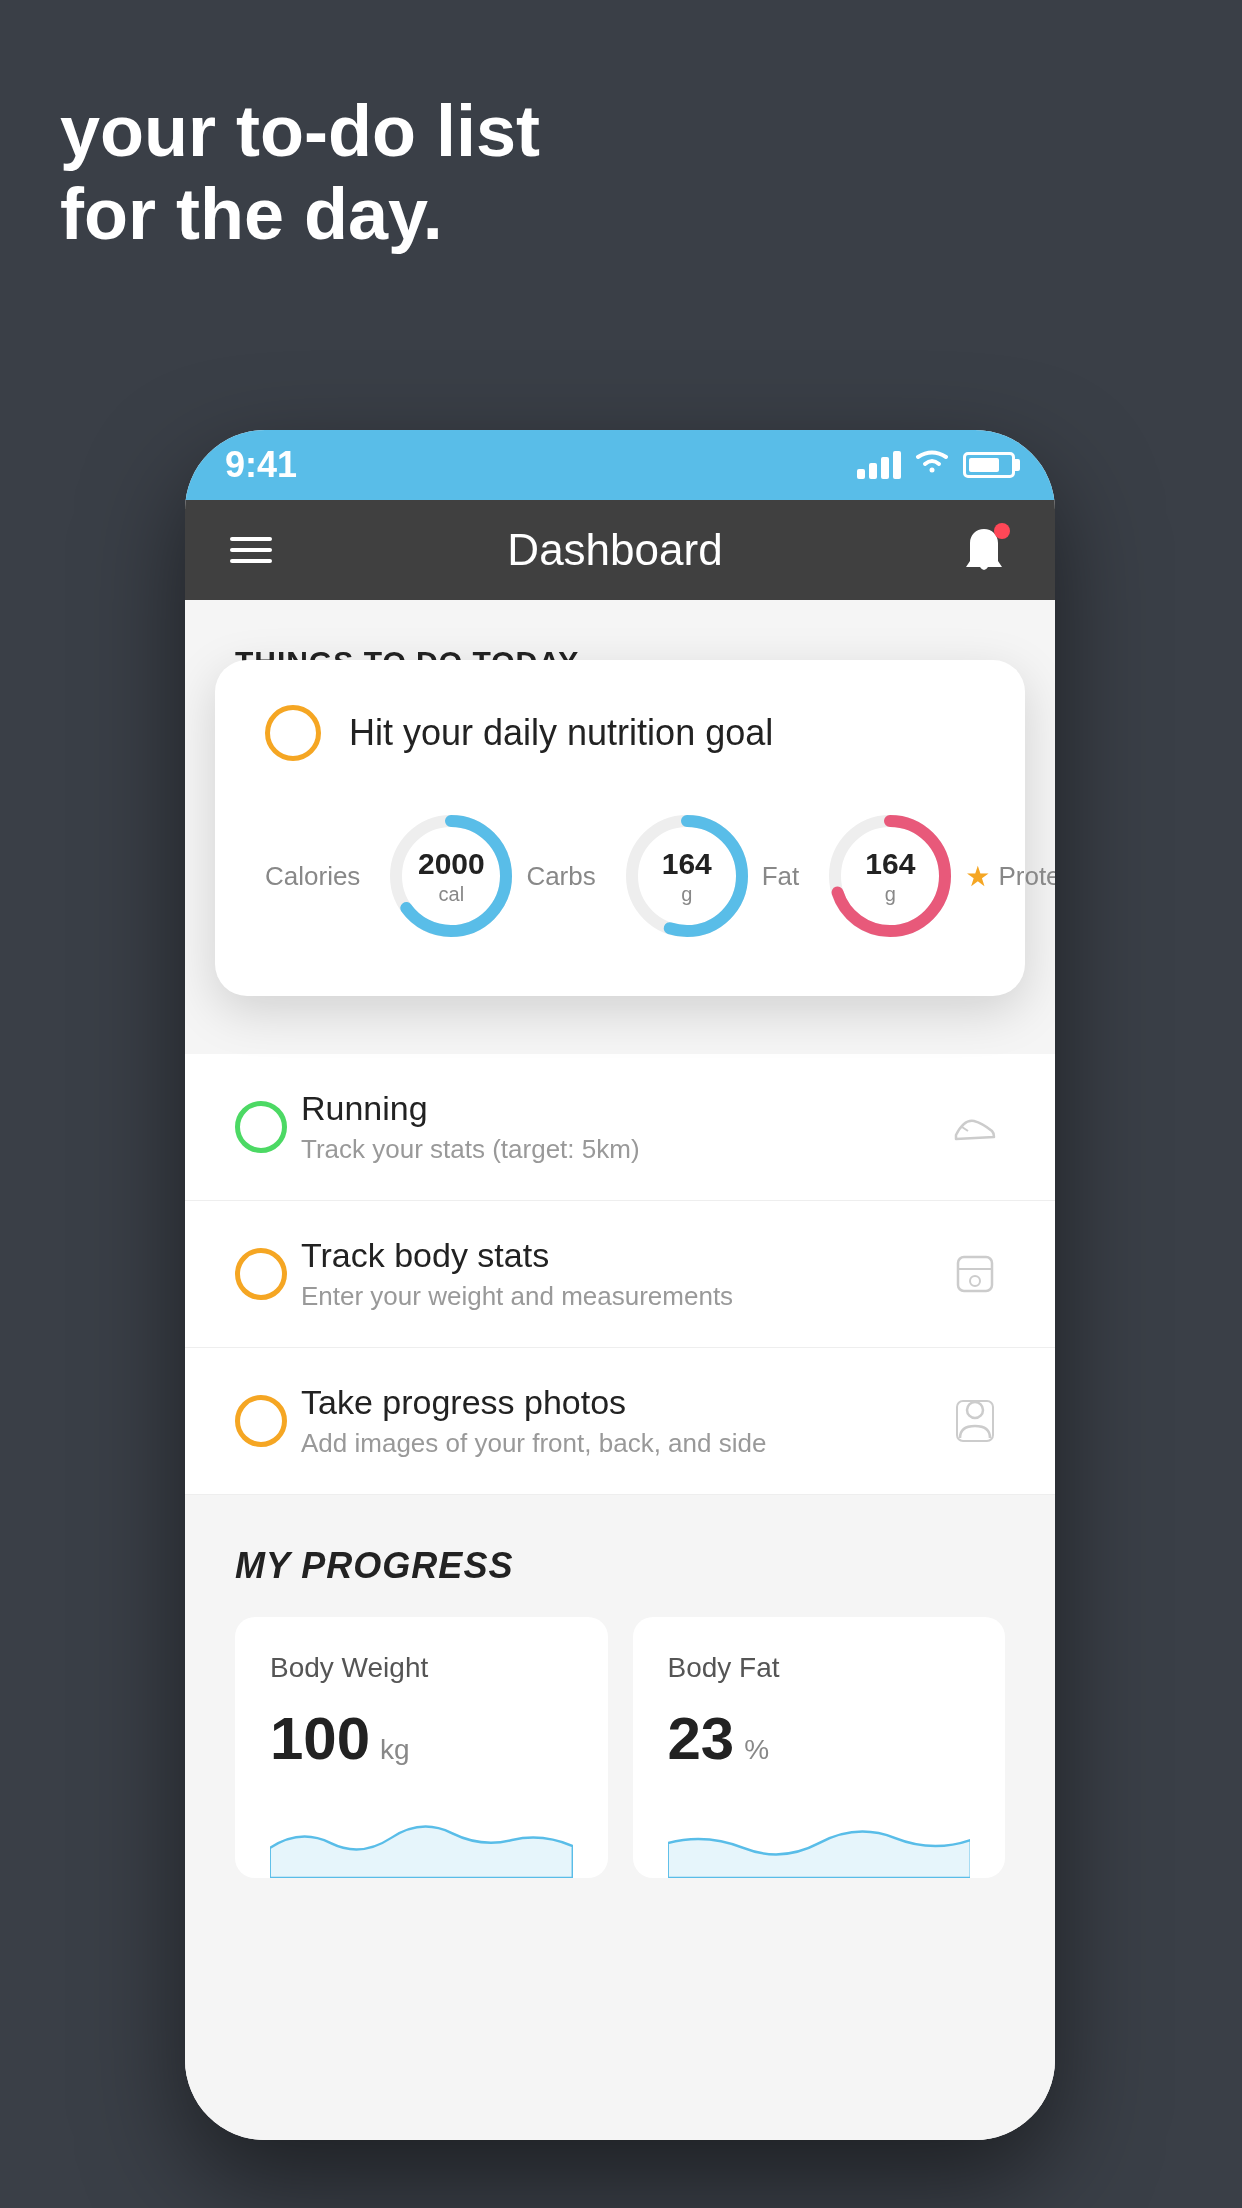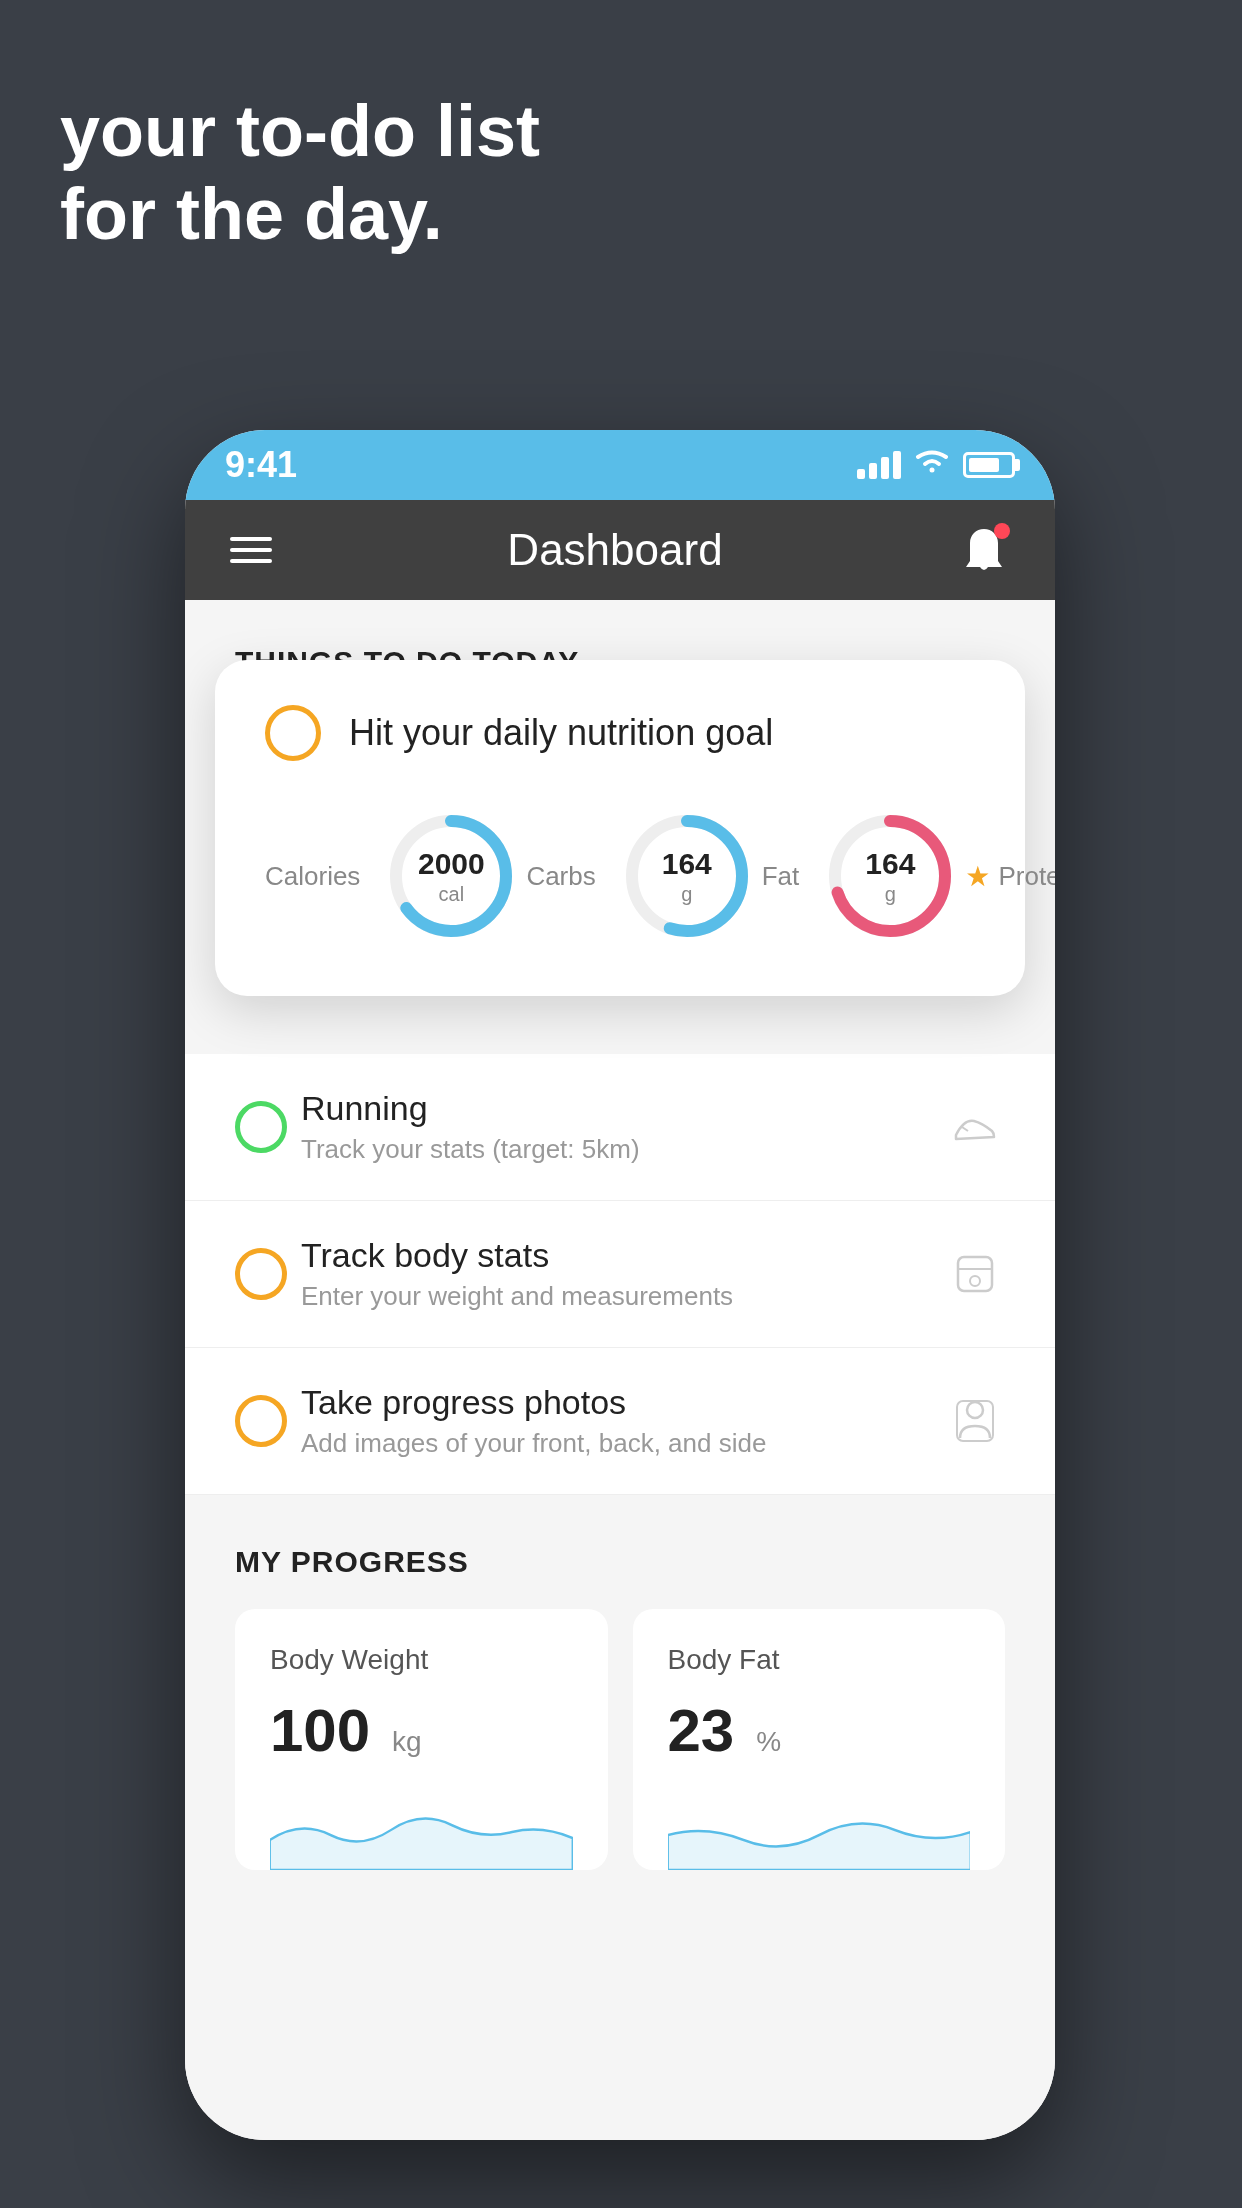--- a/index.html
+++ b/index.html
@@ -333,25 +333,26 @@
       justify-content: center;
     }
 
     
     .progress-section {
       padding: 50px 50px 40px;
       background: #f5f5f5;
     }
 
     .progress-title {
-      font-size: 30px;
+      font-size: 36px;
       font-weight: 800;
       color: #222;
       letter-spacing: 1px;
       margin-bottom: 30px;
+      font-style: italic;
     }
 
     .progress-cards {
       display: flex;
       gap: 25px;
     }
 
     .progress-card {
       flex: 1;
       background: white;
@@ -362,21 +363,21 @@
 
     .progress-card-title {
       font-size: 28px;
       color: #555;
       margin-bottom: 20px;
     }
 
     .progress-value-row {
       display: flex;
       align-items: baseline;
-      gap: 22px;
+      gap: 10px;
       margin-bottom: 25px;
     }
 
     .progress-value {
       font-size: 60px;
       font-weight: 700;
       color: #222;
     }
 
     .progress-unit {

